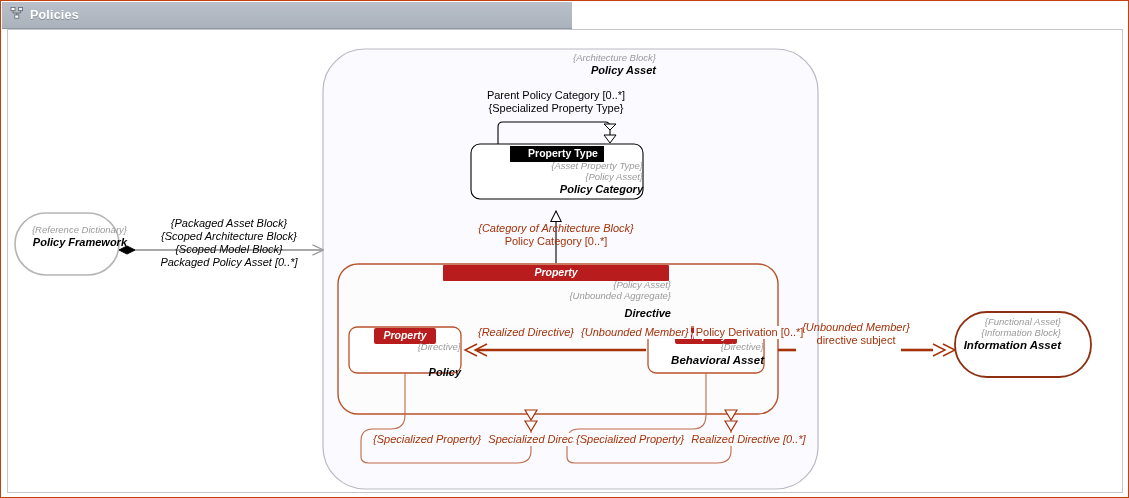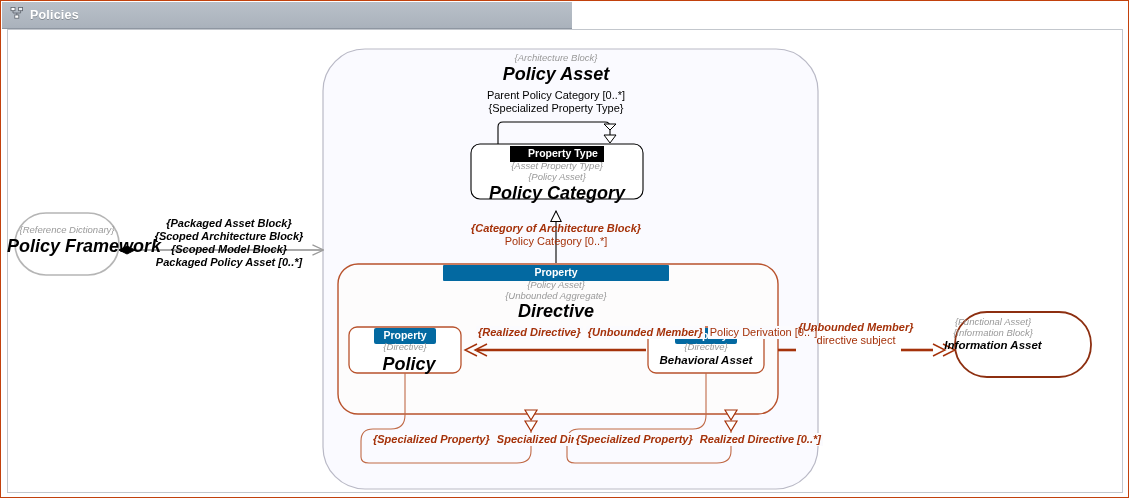--- a/index.html
+++ b/index.html
@@ -50,69 +50,69 @@
   }
   svg.layer {
     position: absolute;
     left: 0; top: 0;
     width: 1129px; height: 498px;
     pointer-events: none;
   }
   
   .node-text {
     position: absolute;
-    text-align: center;
+    text-align: right;
     line-height: 1.12;
     white-space: nowrap;
   }
   .stereo {
     font-size: 9.5px;
     font-style: italic;
     color: #9a9a9a;
     font-family: "Liberation Sans", sans-serif;
   }
   .name {
-    font-size: 18px;
+    font-size: 11px;
     font-weight: bold;
     font-style: italic;
     color: #000000;
   }
   .name.small { font-size: 11.5px; }
 
   
   .edge-label {
     position: absolute;
     text-align: center;
     line-height: 1.18;
     white-space: nowrap;
     font-size: 11px;
     color: #000000;
   }
   .edge-label .st {
     font-style: italic;
-    font-weight: bold;
+    font-weight: normal;
   }
   .edge-label.rust, .edge-label.rust .st { color: #a5320a; }
   .edge-label.rust .st { font-style: italic; }
   .lblbg { background: #fbfbfe; padding: 0 2px; display:inline-block;}
 
   
   .band {
     position: absolute;
     text-align: center;
     font-size: 10.5px;
     font-weight: bold;
     color: #ffffff;
     line-height: 1;
     padding: 2px 0 3px 0;
     box-sizing: border-box;
     white-space: nowrap;
   }
   .band.black { background: #000000; }
-  .band.rust  { background: #0369a1; border-radius: 2px;}
+  .band.rust  { background: #b91c1c; border-radius: 2px; font-style: italic;}
   .band.rust.flat { border-radius: 1px; }
 </style>
 </head>
 <body>
 
 <div id="app">
 
   <div id="titlebar">
     <span class="tb-icon">
       <svg width="14" height="14" viewBox="0 0 14 14">
@@ -217,27 +217,27 @@
 
   <div class="edge-label rust" style="left:455px; top:221px; width:200px;">
     <div class="st">{Category of Architecture Block}</div>
     <div style="color:#a5320a">Policy Category [0..*]</div>
   </div>
 
   <div class="band rust flat" style="left:442px; top:264px; width:226px;">Property</div>
   <div class="node-text" style="left:440px; top:279px; width:230px;">
     <div class="stereo">{Policy Asset}</div>
     <div class="stereo">{Unbounded Aggregate}</div>
-    <div class="name" style="margin-top:0;">Directive</div>
+    <div class="name" style="margin-top:6px;">Directive</div>
   </div>
 
   <div class="band rust" style="left:373px; top:327px; width:62px;">Property</div>
   <div class="node-text" style="left:348px; top:341px; width:112px;">
     <div class="stereo">{Directive}</div>
-    <div class="name" style="margin-top:1px;padding-left:8px;">Policy</div>
+    <div class="name" style="margin-top:13px;padding-left:8px;">Policy</div>
   </div>
 
   <div class="band rust" style="left:674px; top:327px; width:62px;">Property</div>
   <div class="node-text" style="left:647px; top:341px; width:116px;">
     <div class="stereo">{Directive}</div>
     <div class="name small" style="margin-top:1px;">Behavioral Asset</div>
   </div>
 
   <div class="edge-label rust" style="left:475px; top:325px; width:180px;">
     <div class="st lblbg">{Realized Directive}</div>

